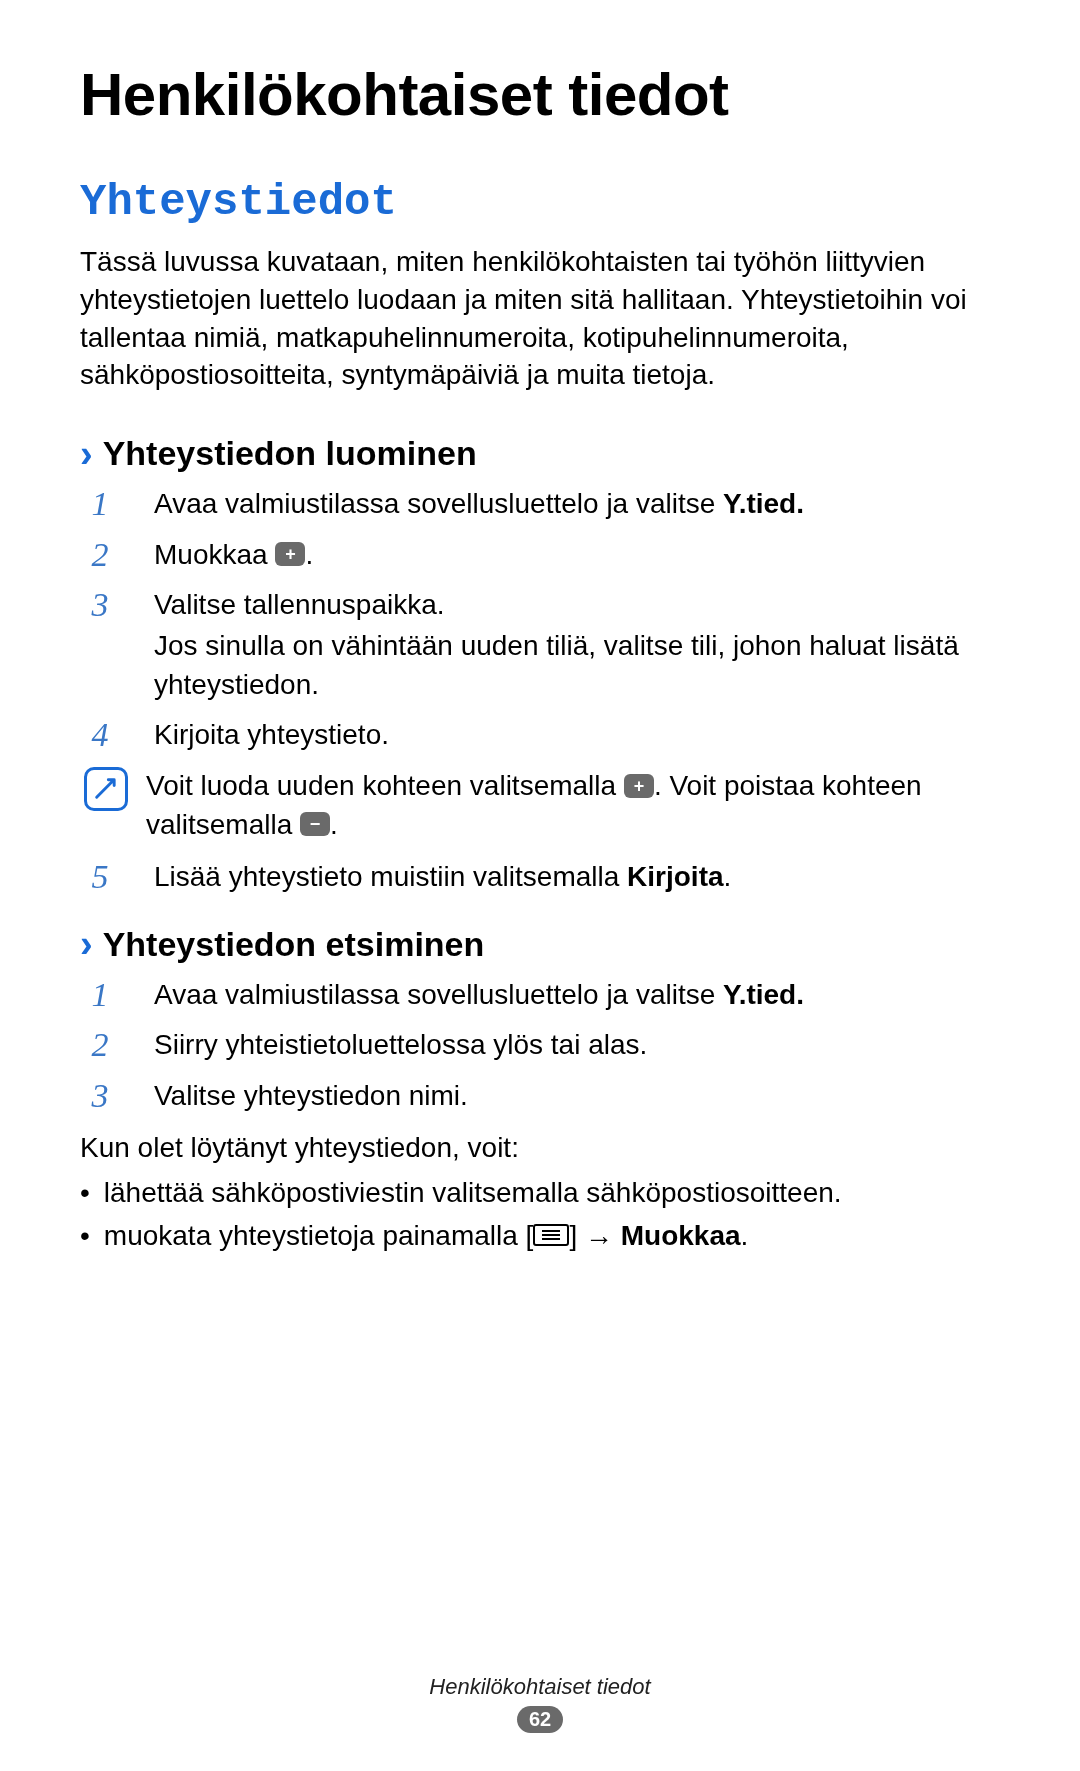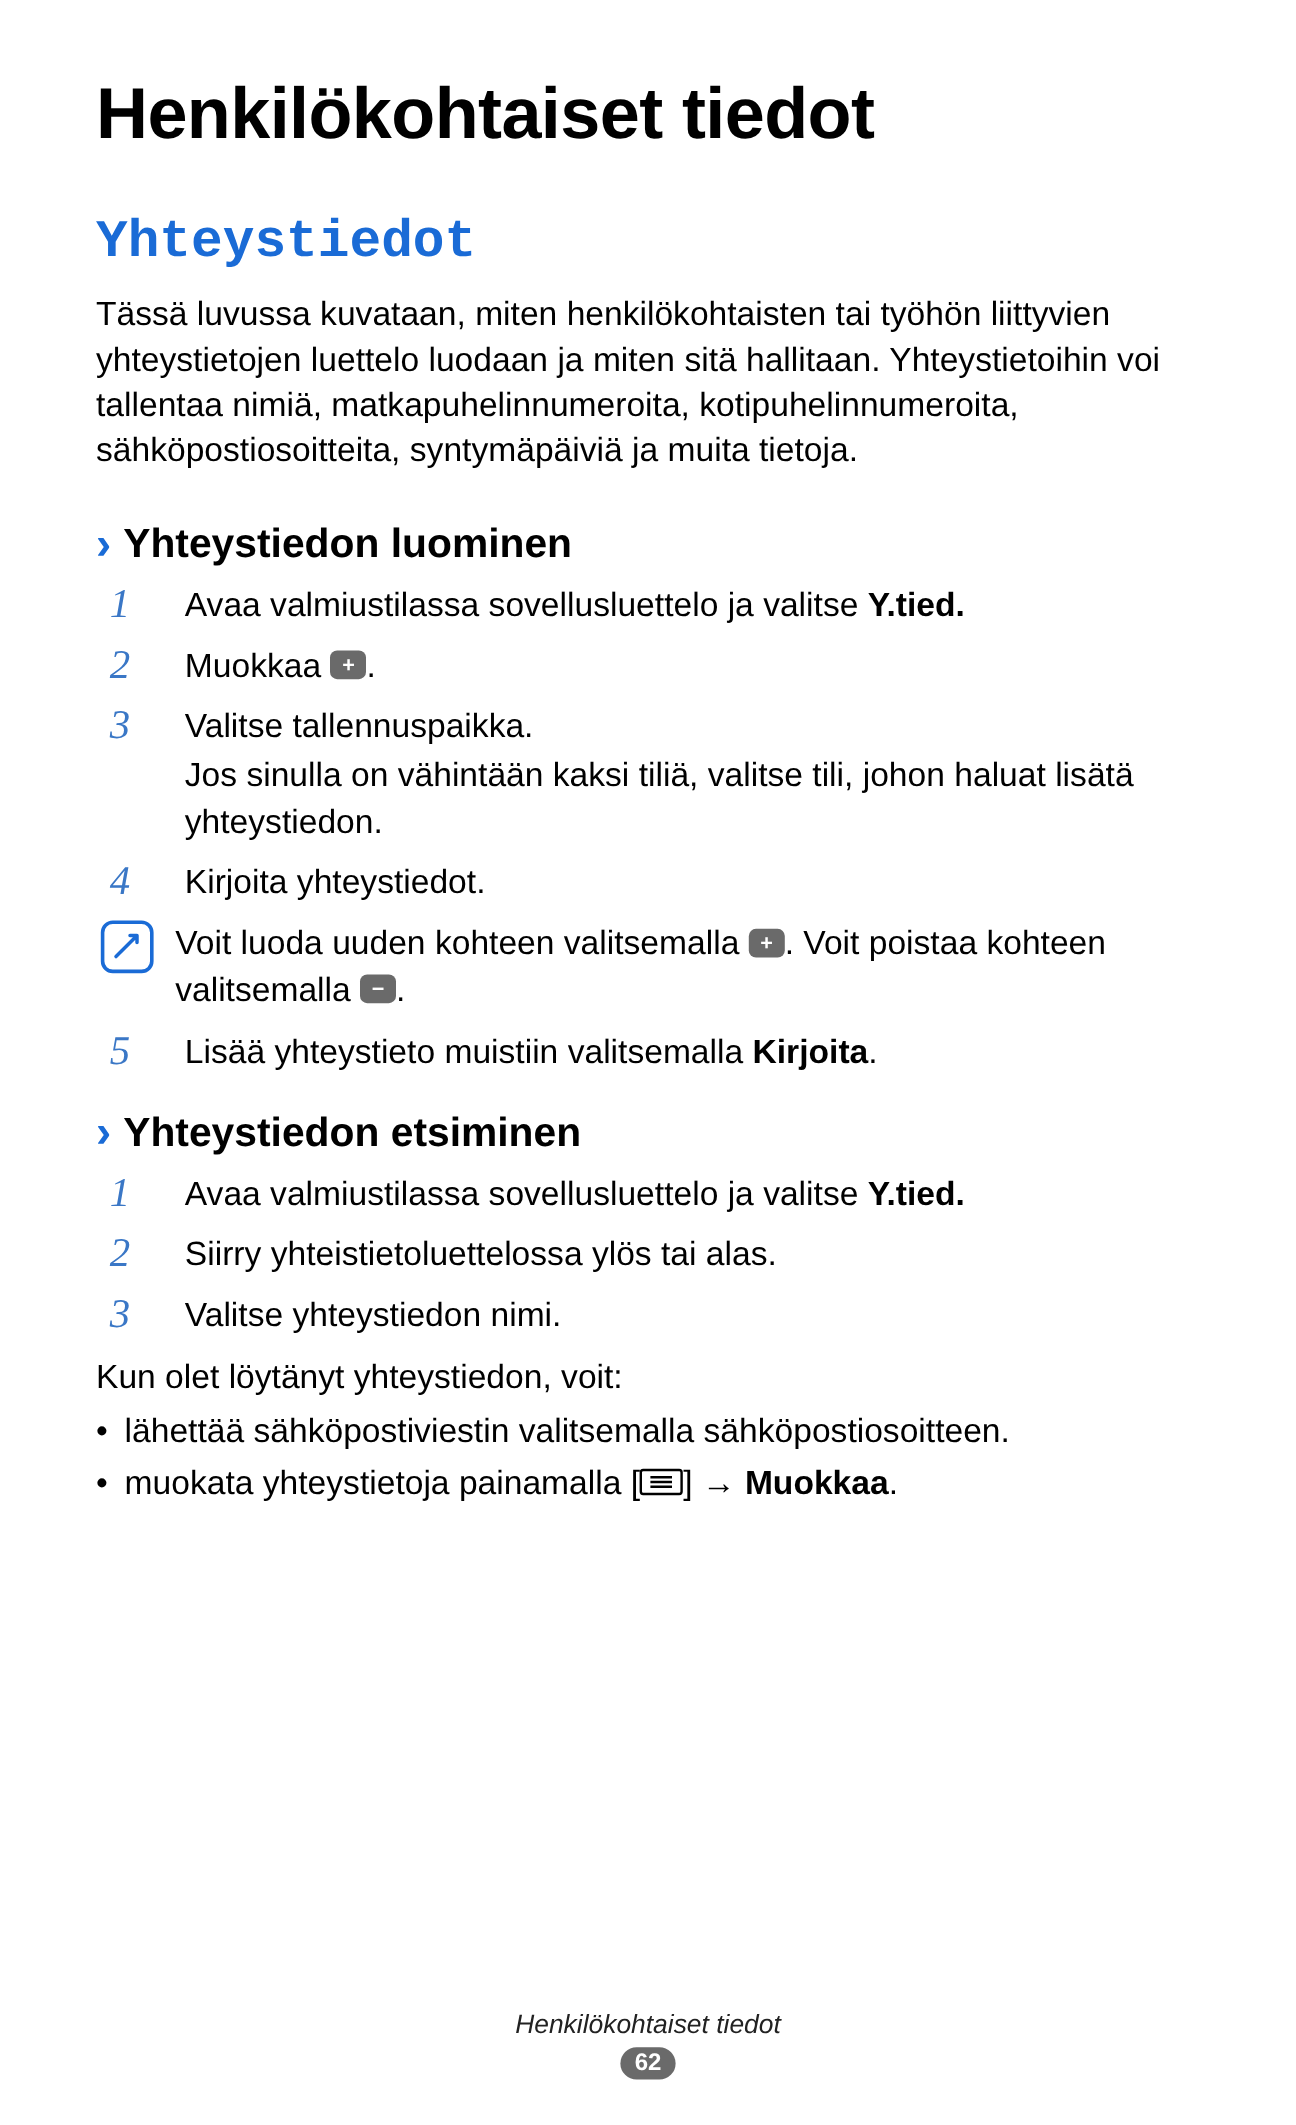--- a/index.html
+++ b/index.html
@@ -62,27 +62,27 @@
         <span class="step-num">2</span>
         <span class="step-body">
           <span>Muokkaa </span><span class="icon-pill">+</span><span>.</span>
         </span>
       </div>
 
       <div class="step">
         <span class="step-num">3</span>
         <span class="step-body">
           <span>Valitse tallennuspaikka.</span>
-          <div class="line2">Jos sinulla on vähintään kaksi tiliä, valitse tili, johon haluat lisätä yhteystiedon.</div>
+          <div class="line2">Jos sinulla on vähintään uuden tiliä, valitse tili, johon haluat lisätä yhteystiedon.</div>
         </span>
       </div>
 
       <div class="step">
         <span class="step-num">4</span>
-        <span class="step-body">Kirjoita yhteystiedot.</span>
+        <span class="step-body">Kirjoita yhteystieto.</span>
       </div>
 
       <div class="note">
         <span class="note-icon">
           <svg viewBox="0 0 24 24" width="28" height="28">
               <path fill="none" stroke="#1a6bd6" stroke-width="2.5" stroke-linecap="round" d="M4 19 L18 5 M14 4 L19 4 M19 4 L19 9"></path>
             </svg>
         </span>
         <span class="note-body">
           <span>Voit luoda uuden kohteen valitsemalla </span><span class="icon-pill">+</span><span>. Voit poistaa kohteen valitsemalla </span><span class="icon-pill">−</span><span>.</span>

